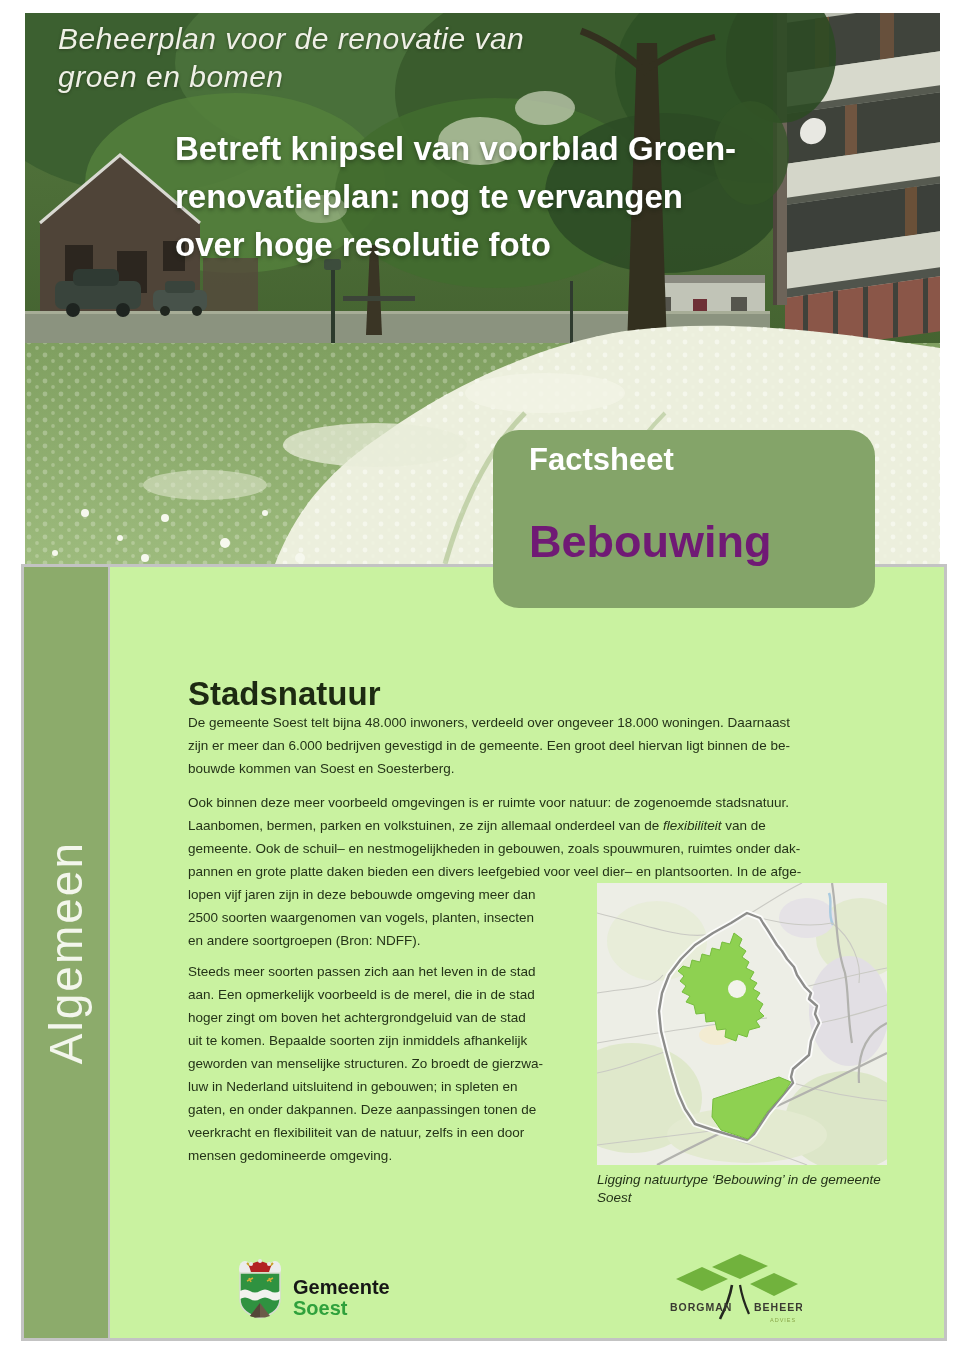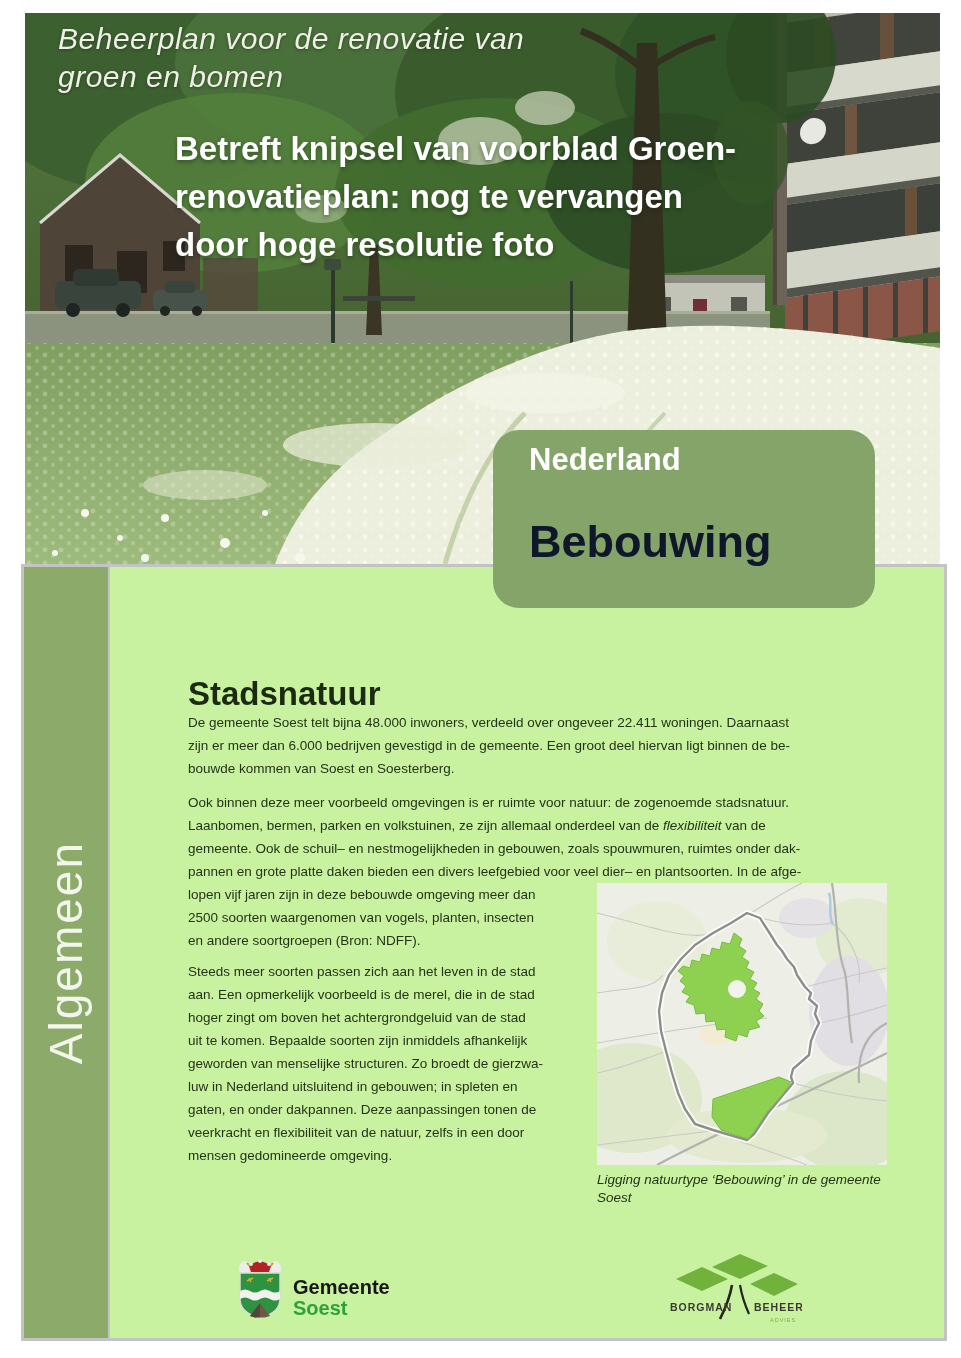--- a/index.html
+++ b/index.html
@@ -11,21 +11,21 @@
   .photo svg{position:absolute;left:0;top:0;}
   .photo-heading{position:absolute;left:33px;top:7px;font-size:30px;line-height:38px;font-style:italic;
         color:#eff0e6;text-shadow:0 1px 3px rgba(30,40,20,.55);white-space:pre-line;font-weight:500;letter-spacing:.5px;}
   .photo-note{position:absolute;left:150px;top:112px;font-size:33px;line-height:48px;font-weight:bold;
         color:#ffffff;text-shadow:0 2px 4px rgba(20,30,15,.45);white-space:pre-line;}
 
   
   .factsheet-box{position:absolute;left:493px;top:430px;width:382px;height:178px;background:#84a469;
         border-radius:26px;z-index:5;}
   .factsheet-label{position:absolute;left:36px;top:12px;font-size:31px;font-weight:bold;color:#ffffff;}
-  .factsheet-title{position:absolute;left:36px;top:86px;font-size:45px;font-weight:bold;color:#0f172a;}
+  .factsheet-title{position:absolute;left:36px;top:86px;font-size:45px;font-weight:bold;color:#701a75;}
 
   
   .section{position:absolute;left:21px;top:564px;width:926px;height:777px;border:3px solid #c3c3c3;
         box-sizing:border-box;display:flex;background:#c9f2a0;}
   .sidebar{width:84px;background:#8cab6b;border-right:2px solid #c3c3c3;display:flex;
         align-items:center;justify-content:center;}
   .sidebar-label{writing-mode:vertical-rl;transform:rotate(180deg);font-size:46px;color:#f3f6ec;
         letter-spacing:2px;}
   .content{position:relative;flex:1;padding:112px 57px 0 78px;box-sizing:border-box;}
 
@@ -163,37 +163,37 @@
       <circle cx="30" cy="540" r="3" fill="#f6f8ee"></circle>
         <circle cx="275" cy="545" r="5" fill="#f6f8ee"></circle>
       <circle cx="660" cy="620" r="0" fill="#f6f8ee"></circle>
       <circle cx="690" cy="495" r="6" fill="#3e4a34"></circle>
         <circle cx="652" cy="520" r="5" fill="#3e4a34"></circle>
     </svg>
     <div class="photo-heading">Beheerplan voor de renovatie van
 groen en bomen</div>
     <div class="photo-note">Betreft knipsel van voorblad Groen-
 renovatieplan: nog te vervangen
-door hoge resolutie foto</div>
+over hoge resolutie foto</div>
   </div>
 
   <div class="factsheet-box">
-    <div class="factsheet-label">Nederland</div>
+    <div class="factsheet-label">Factsheet</div>
     <div class="factsheet-title">Bebouwing</div>
   </div>
 
   <div class="section">
     <div class="sidebar">
       <span class="sidebar-label">Algemeen</span>
     </div>
 
     <div class="content">
       <h2>Stadsnatuur</h2>
 
-      <p class="para1">De gemeente Soest telt bijna 48.000 inwoners, verdeeld over ongeveer 22.411 woningen. Daarnaast
+      <p class="para1">De gemeente Soest telt bijna 48.000 inwoners, verdeeld over ongeveer 18.000 woningen. Daarnaast
 zijn er meer dan 6.000 bedrijven gevestigd in de gemeente. Een groot deel hiervan ligt binnen de be-
 bouwde kommen van Soest en Soesterberg.</p>
 
       <p class="para2"><span>Ook binnen deze meer voorbeeld omgevingen is er ruimte voor natuur: de zogenoemde stadsnatuur.
 Laanbomen, bermen, parken en volkstuinen, ze zijn allemaal onderdeel van de </span><span class="ital">flexibiliteit</span><span> van de
 gemeente. Ook de schuil– en nestmogelijkheden in gebouwen, zoals spouwmuren, ruimtes onder dak-
 pannen en grote platte daken bieden een divers leefgebied voor veel dier– en plantsoorten. In de afge-
 </span><span class="map-figure"><svg width="290" height="282" viewBox="0 0 290 282">
             <rect x="0" y="0" width="290" height="282" fill="#edeee6"></rect>
             <ellipse cx="35" cy="215" rx="70" ry="55" fill="#dfe8cb"></ellipse>

